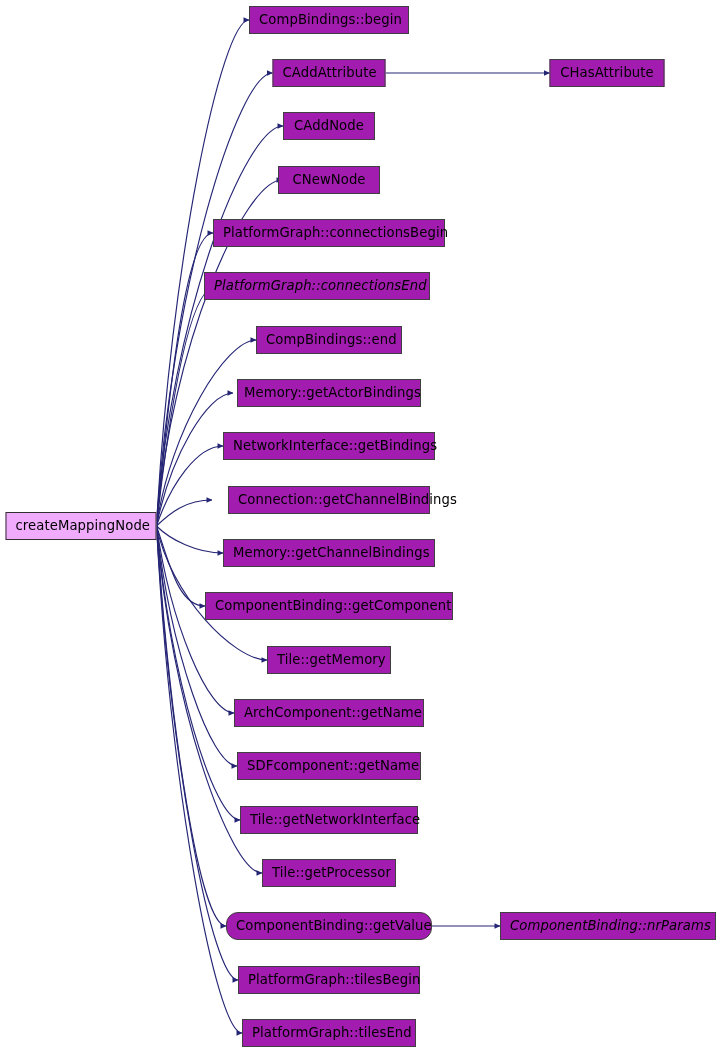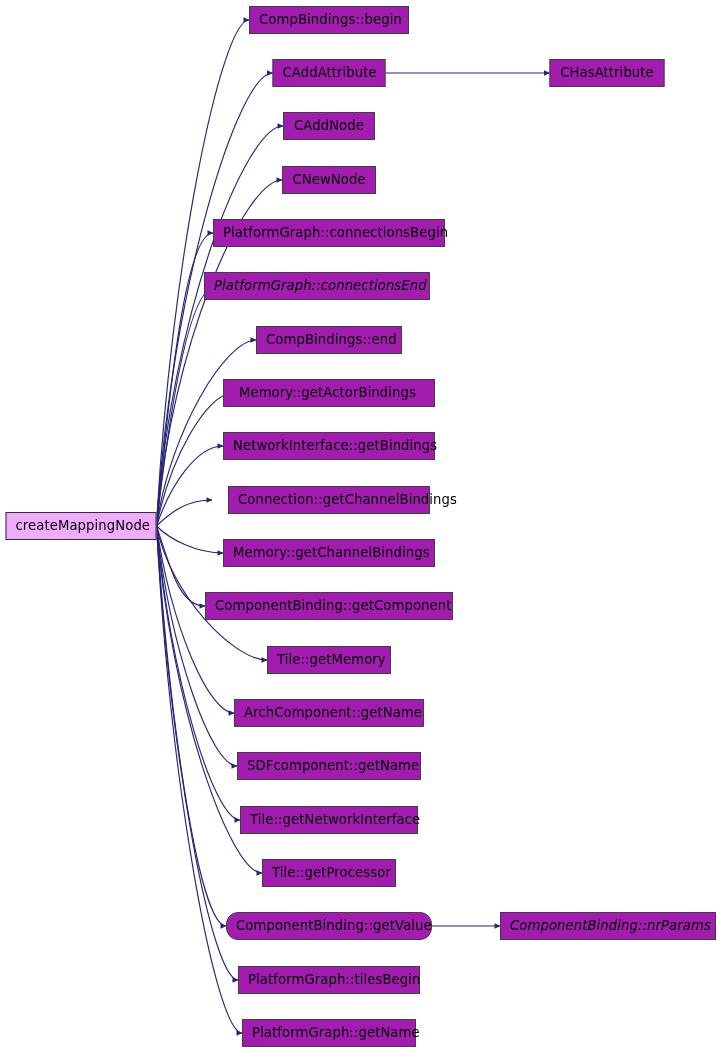--- a/index.html
+++ b/index.html
@@ -74,33 +74,33 @@
       <path d="M 156.5 526 C 170.5 762.08, 212 980, 238 980" fill="none" stroke="#252575" stroke-width="1.15" marker-end="url(#arrowhead)"></path>
       <path d="M 156.5 526 C 170.5 789.64, 216 1033, 242 1033" fill="none" stroke="#252575" stroke-width="1.15" marker-end="url(#arrowhead)"></path>
       <path d="M 385.5 73 L 549.5 73" fill="none" stroke="#252575" stroke-width="1.15" marker-end="url(#arrowhead)"></path>
       <path d="M 432 926 L 500 926" fill="none" stroke="#252575" stroke-width="1.15" marker-end="url(#arrowhead)"></path>
     </svg>
   <div id="node-layer">
       <div class="node source" style="left: 81px; top: 526px; width: 151px;"><span>createMappingNode</span></div>
       <div class="node" style="left: 329px; top: 20px; width: 160px;"><span>CompBindings::begin</span></div>
       <div class="node" style="left: 329px; top: 73px; width: 113px;"><span>CAddAttribute</span></div>
       <div class="node" style="left: 329px; top: 126px; width: 92px;"><span>CAddNode</span></div>
-      <div class="node" style="left: 329px; top: 180px; width: 94px;"><span>CNewNode</span></div>
+      <div class="node" style="left: 329px; top: 180px; width: 102px;"><span>CNewNode</span></div>
       <div class="node" style="left: 329px; top: 233px; width: 232px;"><span>PlatformGraph::connectionsBegin</span></div>
       <div class="node" style="left: 317px; top: 286px; width: 226px; font-style: italic;"><span>PlatformGraph::connectionsEnd</span></div>
       <div class="node" style="left: 329px; top: 340px; width: 146px;"><span>CompBindings::end</span></div>
-      <div class="node" style="left: 329px; top: 393px; width: 212px; padding-left: 6px;"><span>Memory::getActorBindings</span></div>
+      <div class="node" style="left: 329px; top: 393px; width: 184px; padding-left: 6px;"><span>Memory::getActorBindings</span></div>
       <div class="node" style="left: 329px; top: 446px; width: 212px;"><span>NetworkInterface::getBindings</span></div>
       <div class="node" style="left: 329px; top: 500px; width: 202px;"><span>Connection::getChannelBindings</span></div>
       <div class="node" style="left: 329px; top: 553px; width: 212px;"><span>Memory::getChannelBindings</span></div>
       <div class="node" style="left: 329px; top: 606px; width: 248px;"><span>ComponentBinding::getComponent</span></div>
       <div class="node" style="left: 329px; top: 660px; width: 124px;"><span>Tile::getMemory</span></div>
       <div class="node" style="left: 329px; top: 713px; width: 190px;"><span>ArchComponent::getName</span></div>
       <div class="node" style="left: 329px; top: 766px; width: 184px;"><span>SDFcomponent::getName</span></div>
       <div class="node" style="left: 329px; top: 820px; width: 178px;"><span>Tile::getNetworkInterface</span></div>
       <div class="node" style="left: 329px; top: 873px; width: 134px;"><span>Tile::getProcessor</span></div>
       <div class="node" style="left: 329px; top: 926px; width: 206px; border-radius: 12px;"><span>ComponentBinding::getValue</span></div>
       <div class="node" style="left: 329px; top: 980px; width: 182px;"><span>PlatformGraph::tilesBegin</span></div>
-      <div class="node" style="left: 329px; top: 1033px; width: 174px;"><span>PlatformGraph::getName</span></div>
+      <div class="node" style="left: 329px; top: 1033px; width: 174px;"><span>PlatformGraph::tilesEnd</span></div>
       <div class="node" style="left: 607px; top: 73px; width: 115px;"><span>CHasAttribute</span></div>
       <div class="node" style="left: 608px; top: 926px; width: 216px; font-style: italic;"><span>ComponentBinding::nrParams</span></div>
     </div>
 </div>
 
 </body></html>

